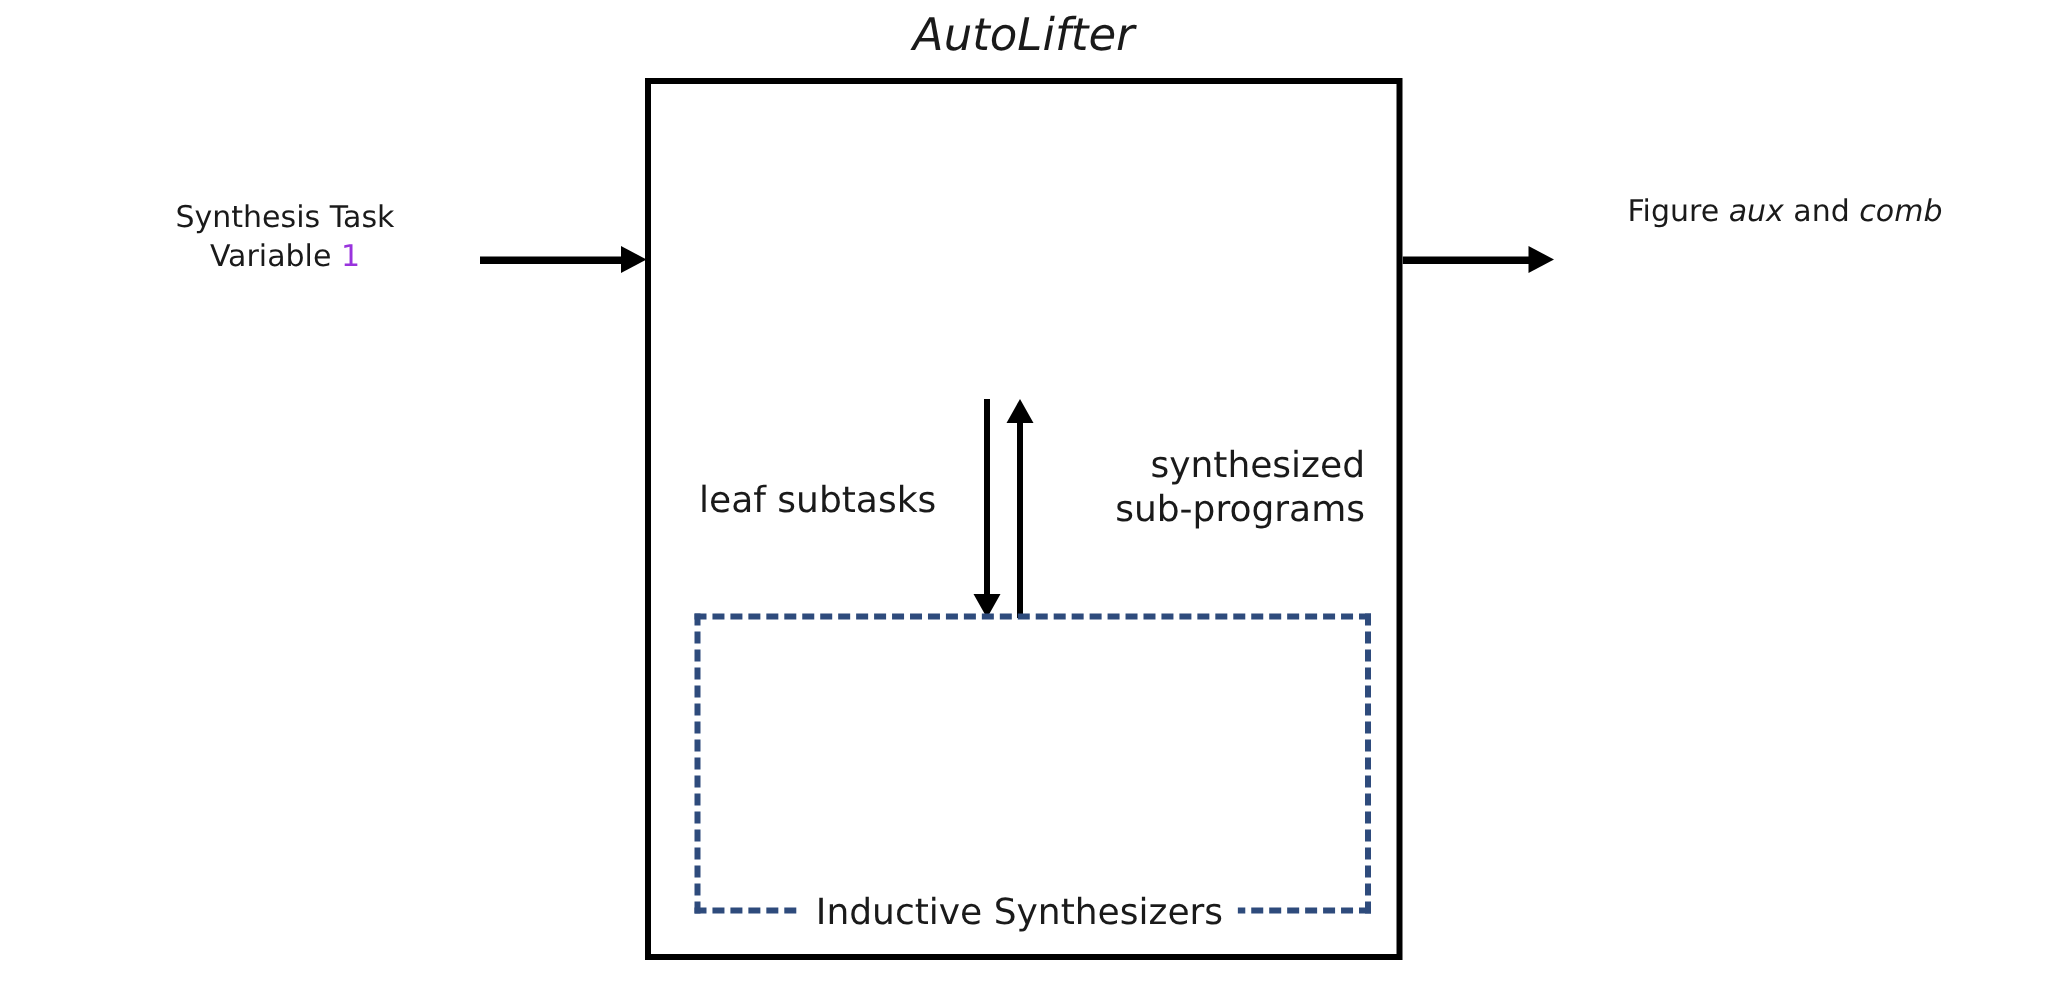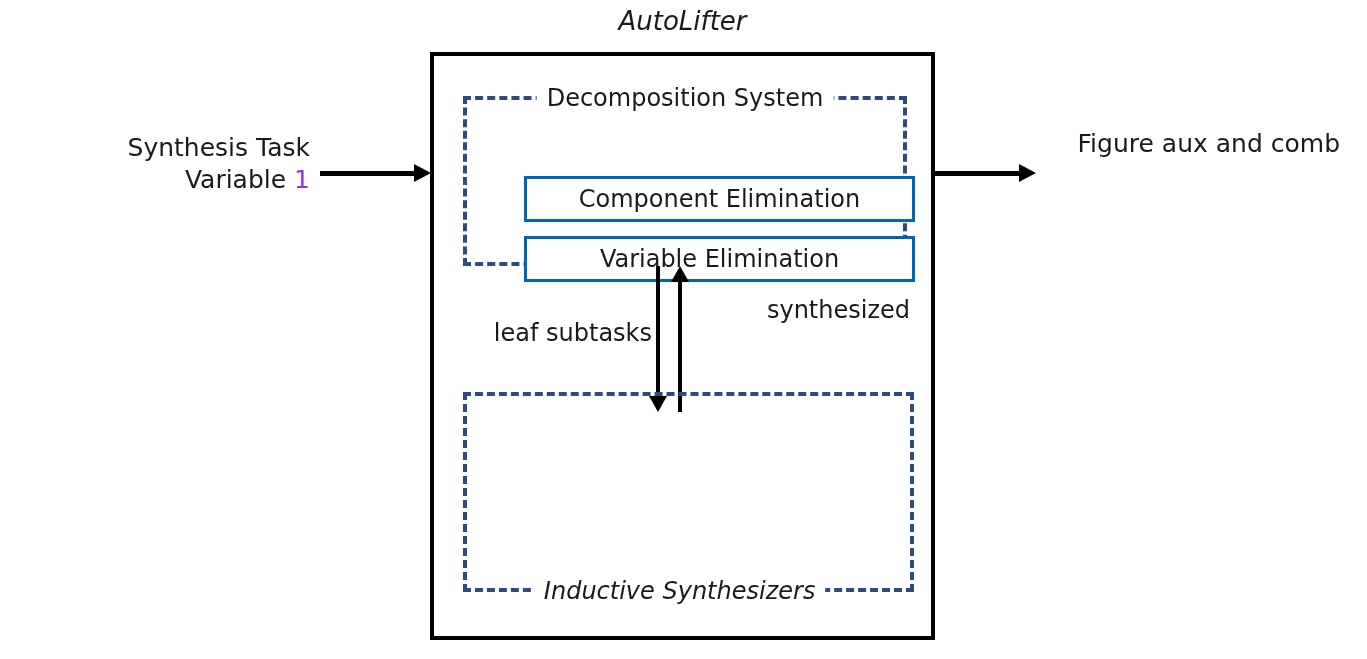--- a/index.html
+++ b/index.html
@@ -16,21 +16,21 @@
     color: #000000;
   }
 
   
   #diagram-title {
     position: absolute;
     left: 430px;
     top: 6px;
     width: 505px;
     text-align: center;
-    font-size: 26px;
+    font-size: 30px;
     font-style: italic;
     color: #1a1a1a;
     line-height: 1.2;
     white-space: nowrap;
   }
 
   
   #autolifter-box {
     position: absolute;
     left: 430px;
@@ -50,24 +50,23 @@
     background: transparent;
   }
   #decomposition-group {
     left: 29px;
     top: 40px;
     width: 444px;
     height: 170px;
   }
   #synthesizers-group {
     left: 29px;
-    top: 336px;
+    top: 353px;
     width: 451px;
     height: 200px;
-    font-style: italic;
   }
 
   
   .group-label {
     position: absolute;
     background: #ffffff;
     padding: 0 10px;
     font-size: 24px;
     color: #1a1a1a;
     white-space: nowrap;
@@ -156,21 +155,21 @@
     position: absolute;
     font-size: 24px;
     color: #1a1a1a;
     line-height: 1.2;
     white-space: nowrap;
   }
   #leaf-subtasks-label {
     left: 32px;
     top: 263px;
     width: 186px;
-    text-align: right;
+    text-align: left;
   }
   #synthesized-label {
     left: 256px;
     top: 240px;
     width: 220px;
     text-align: right;
     white-space: normal;
   }
 
   
@@ -197,39 +196,39 @@
   }
   #output-arrow {
     left: 935px;
     top: 171px;
     width: 85px;
   }
 
   
   .side-caption {
     position: absolute;
-    font-size: 25px;
+    font-size: 20px;
     color: #1a1a1a;
     line-height: 1.28;
-    text-align: right;
+    text-align: center;
   }
   #input-caption {
     left: 70px;
     top: 132px;
     width: 240px;
   }
   #output-caption {
     left: 1040px;
     top: 128px;
     width: 300px;
   }
   .ref-num {
     color: #9933dd;
   }
-  .ital { }
+  .ital { font-style: italic; }
 </style>
 </head>
 <body>
 
 <div id="diagram-title">AutoLifter</div>
 
 <div id="input-caption" class="side-caption">
   <div>Synthesis Task</div>
   <div>
     <span>Variable</span>
@@ -242,31 +241,27 @@
 <div id="output-caption" class="side-caption">
   <div>
     <span>Figure </span><span class="ital">aux</span><span> and </span><span class="ital">comb</span>
   </div>
 </div>
 
 <div id="output-arrow" class="h-arrow"></div>
 
 <div id="autolifter-box">
 
-  <div id="decomposition-group" class="dashed-group">
-    <div id="decomposition-label" class="group-label">Decomposition System</div>
-    <div id="component-elimination-box" class="blue-box">Component Elimination</div>
-    <div id="variable-elimination-box" class="blue-box">Variable Elimination</div>
-  </div>
 
   <div id="arrow-down-leaf"></div>
   <div id="arrow-up-synth"></div>
   <div id="leaf-subtasks-label" class="arrow-label">leaf subtasks</div>
   <div id="synthesized-label" class="arrow-label">
     <span>synthesized</span><br>
+    <span>sub-programs</span>
   </div>
 
   <div id="synthesizers-group" class="dashed-group">
 
     <div id="synthesizers-label" class="group-label">Inductive Synthesizers</div>
   </div>
 
 </div>
 
 </body></html>

